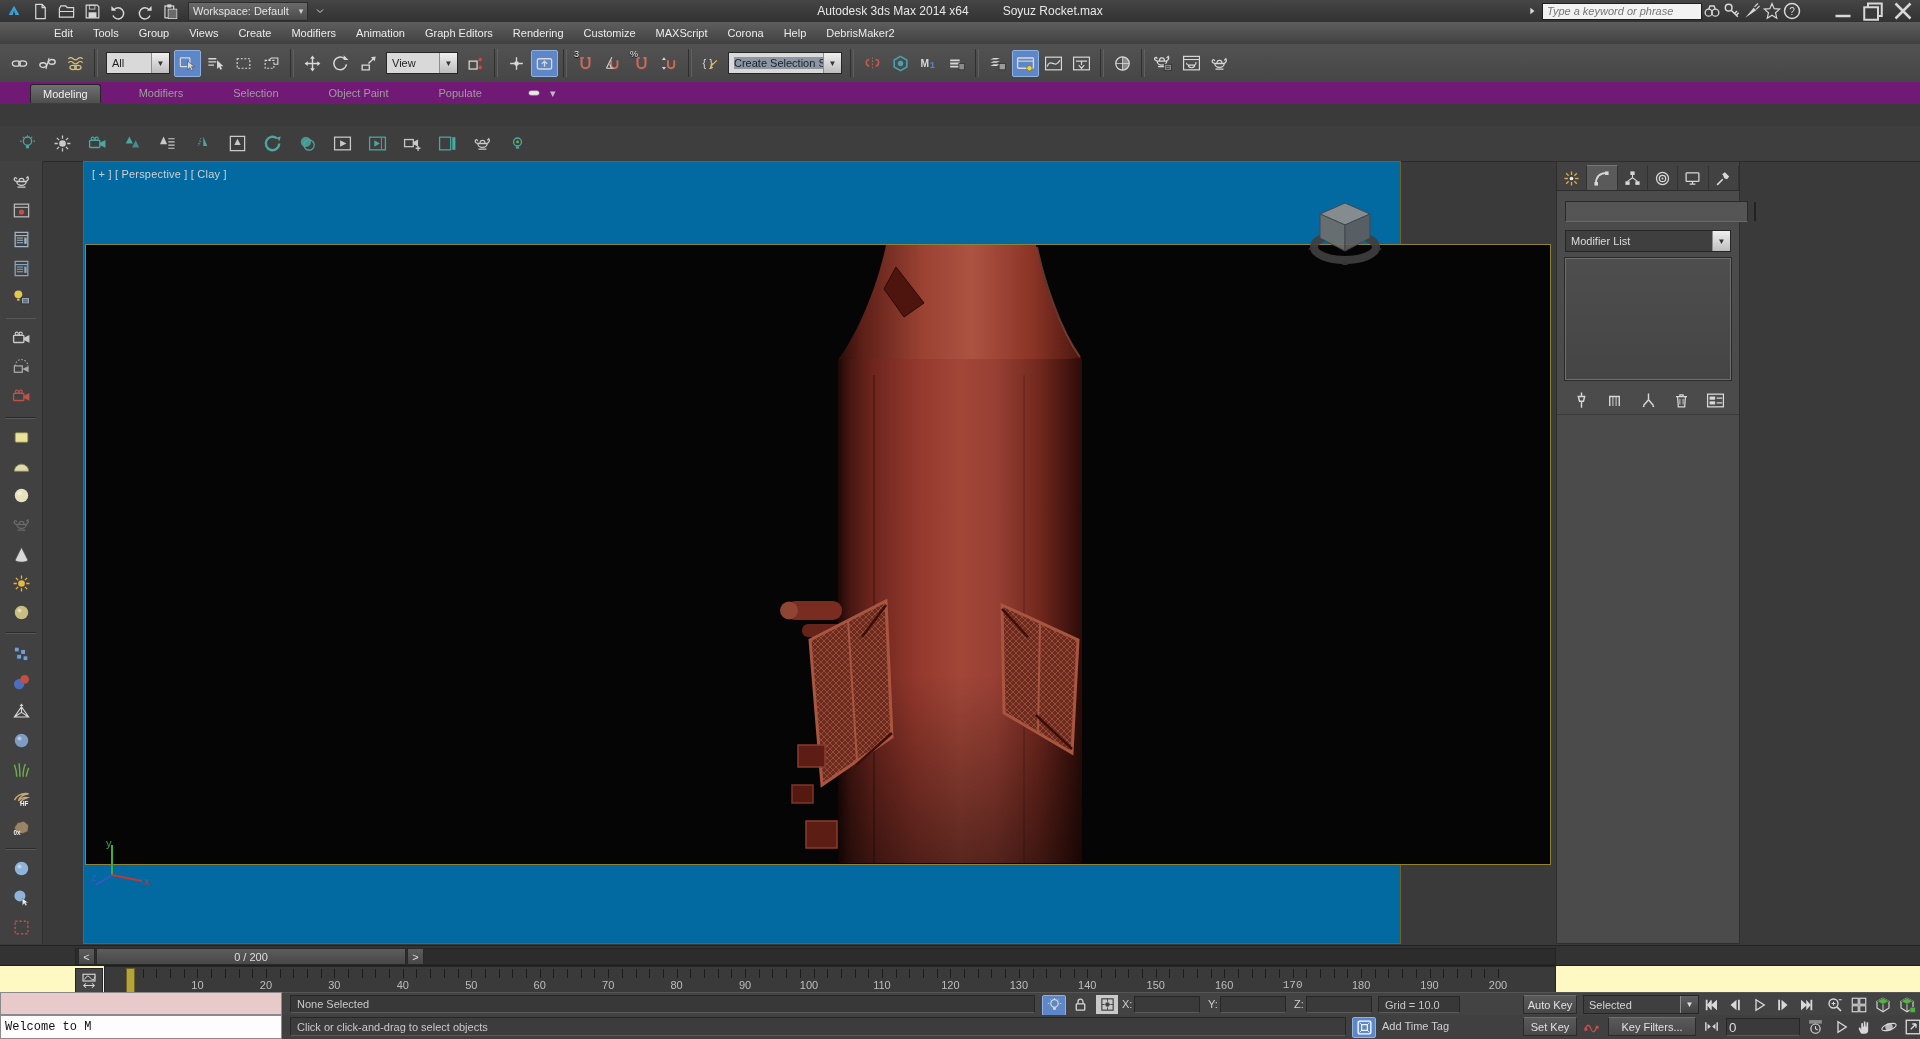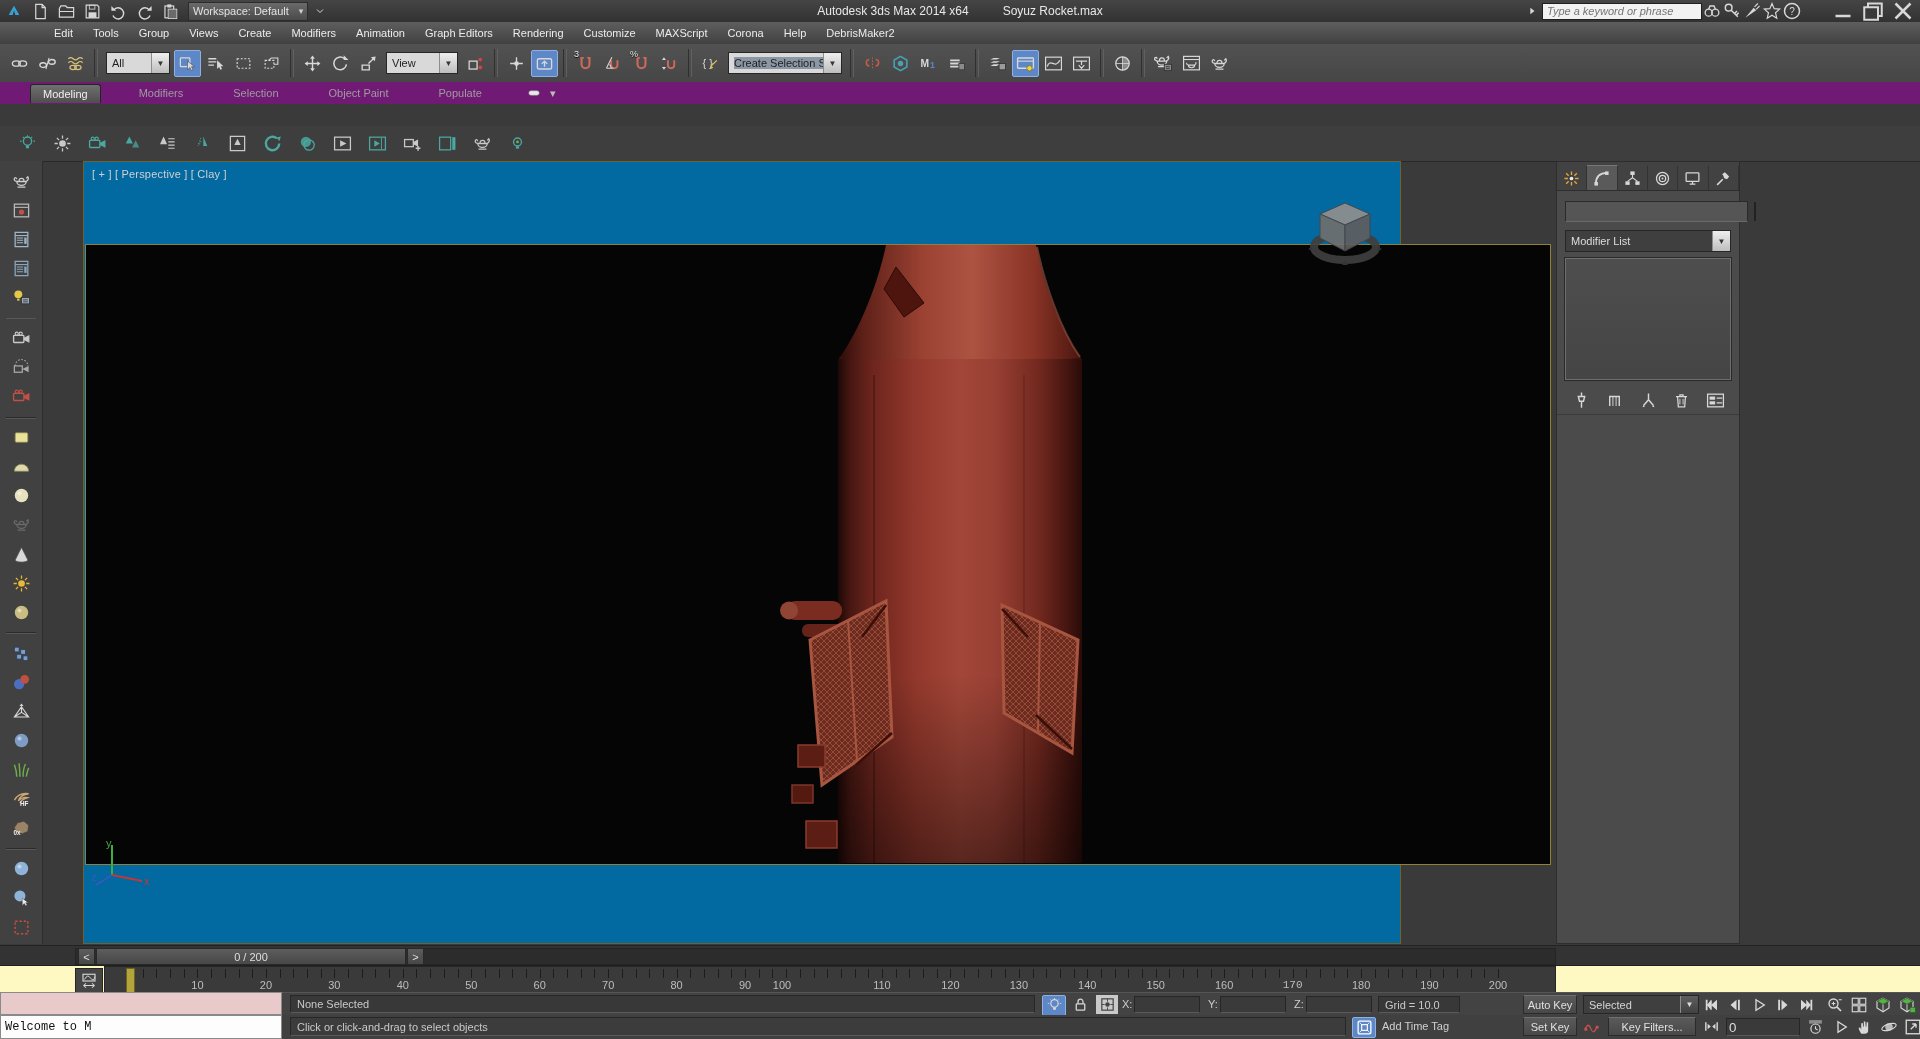--- a/index.html
+++ b/index.html
@@ -1265,21 +1265,21 @@
         <div class="tick-label" style="left: 24px;">0</div>
         <div class="tick-label" style="left: 92.45px;">10</div>
         <div class="tick-label" style="left: 160.9px;">20</div>
         <div class="tick-label" style="left: 229.35px;">30</div>
         <div class="tick-label" style="left: 297.8px;">40</div>
         <div class="tick-label" style="left: 366.25px;">50</div>
         <div class="tick-label" style="left: 434.7px;">60</div>
         <div class="tick-label" style="left: 503.15px;">70</div>
         <div class="tick-label" style="left: 571.6px;">80</div>
         <div class="tick-label" style="left: 640.05px;">90</div>
-        <div class="tick-label" style="left: 677px;">100</div>
+        <div class="tick-label" style="left: 704px;">100</div>
         <div class="tick-label" style="left: 776.95px;">110</div>
         <div class="tick-label" style="left: 845.4px;">120</div>
         <div class="tick-label" style="left: 913.85px;">130</div>
         <div class="tick-label" style="left: 982.3px;">140</div>
         <div class="tick-label" style="left: 1050.75px;">150</div>
         <div class="tick-label" style="left: 1119.2px;">160</div>
         <div class="tick-label" style="left: 1187.65px; font-family: Liberation Mono, monospace;">170</div>
         <div class="tick-label" style="left: 1256.1px;">180</div>
         <div class="tick-label" style="left: 1324.55px;">190</div>
         <div class="tick-label" style="left: 1393px;">200</div>

